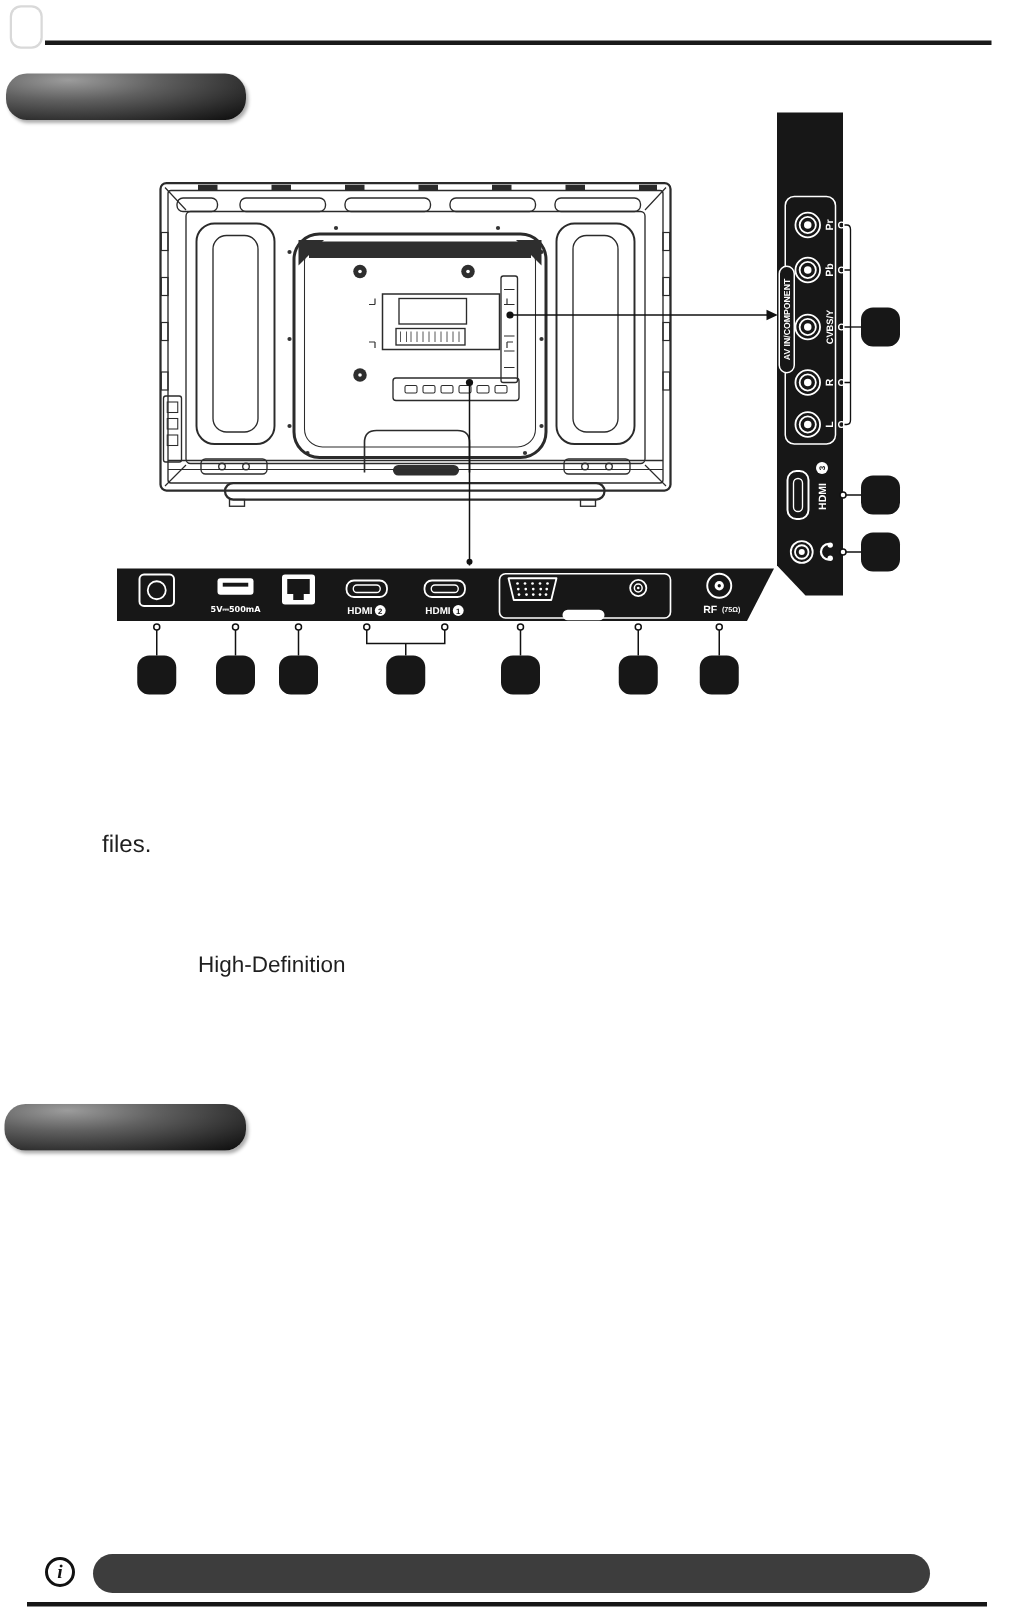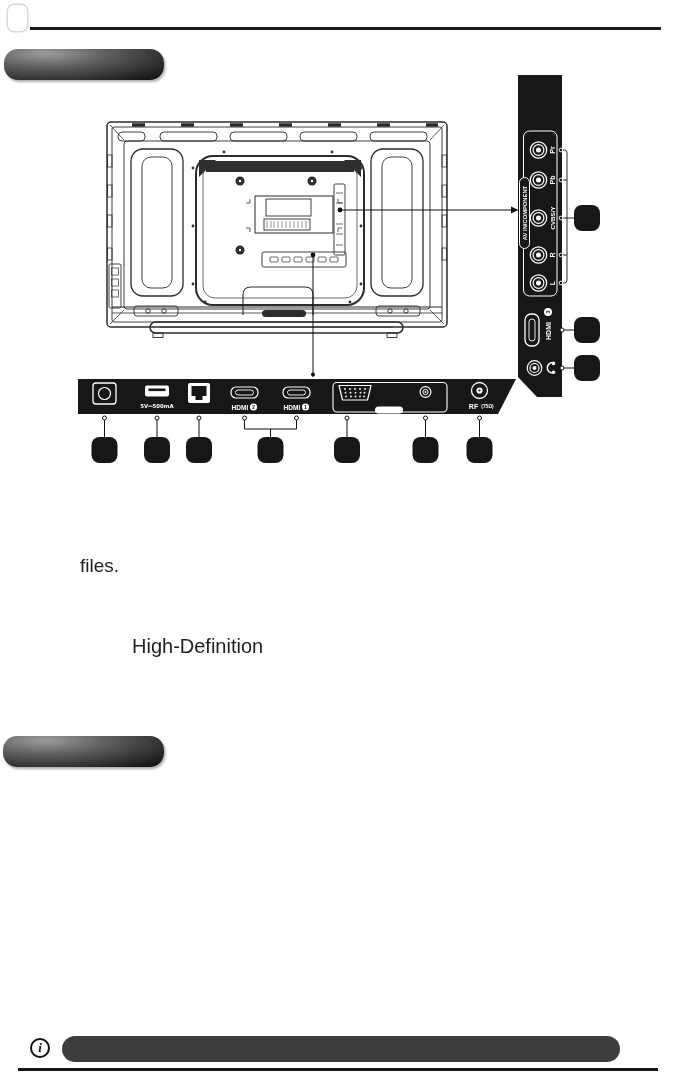--- a/index.html
+++ b/index.html
@@ -11,22 +11,22 @@
           box-shadow: 0 0 0 1.5px #d9d9d9; }
   .rule-top { position:absolute; left:30px; top:27px; width:631px; height:2.6px; background:#1a1a1a; }
 
   .banner { position:absolute; height:31px; width:160px; border-radius:14px;
           background: radial-gradient(ellipse at 26% 14%, #9c9c9c 0%, #606060 36%, #272727 78%, #0b0b0b 100%);
           box-shadow: 1.5px 2px 2.5px rgba(0,0,0,0.33); }
   .banner1 { left:4px; top:49px; }
   .banner2 { left:3px; top:736px; width:161px; }
 
   .frag { position:absolute; color:#1f1f1f; white-space:nowrap; }
-  .frag1 { left:80px; top:555px; font-size:19px;text-align:right; }
-  .frag2 { left:132px; top:635px; font-size:20px; }
+  .frag1 { left:68px; top:555px; font-size:16px;text-align:right; }
+  .frag2 { left:132px; top:635px; font-size:15px; }
 
   .note-icon { position:absolute; left:30px; top:1038px; width:16px; height:16px;
           border:2px solid #111; border-radius:50%; color:#111;
           font-family:"Liberation Serif", serif; font-weight:bold; font-style:italic;
           font-size:13px; text-align:center; line-height:15px; }
   .note-pill { position:absolute; left:62px; top:1036px; width:558px; height:26px;
           border-radius:13px; background:#3d3d3d; }
   .rule-bottom { position:absolute; left:18px; top:1068px; width:640px; height:3.4px; background:#161616; }
 
   svg.diagram { position:absolute; left:0; top:0; }

